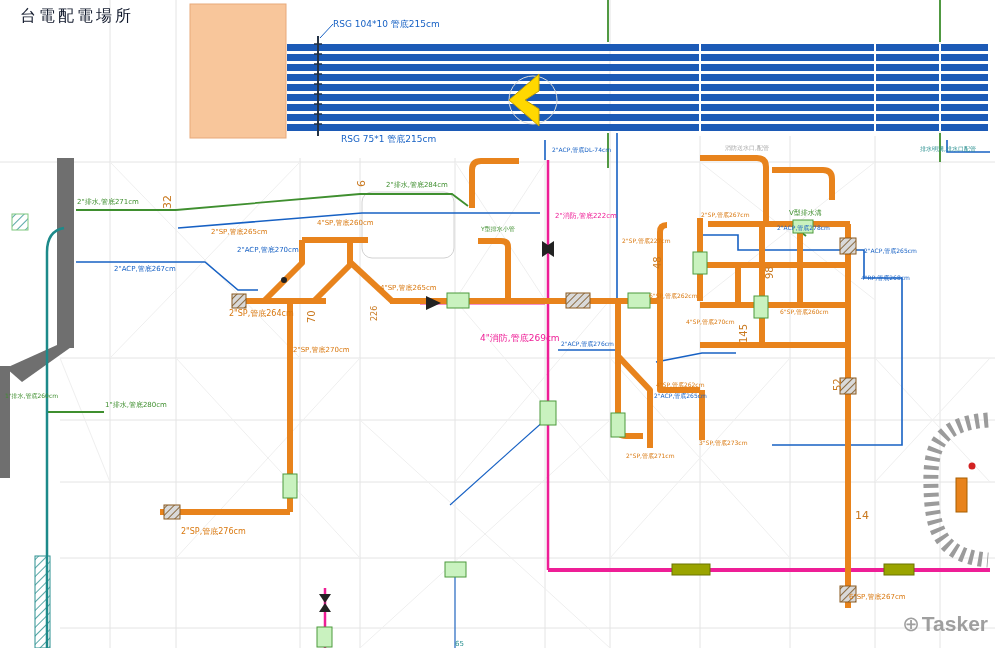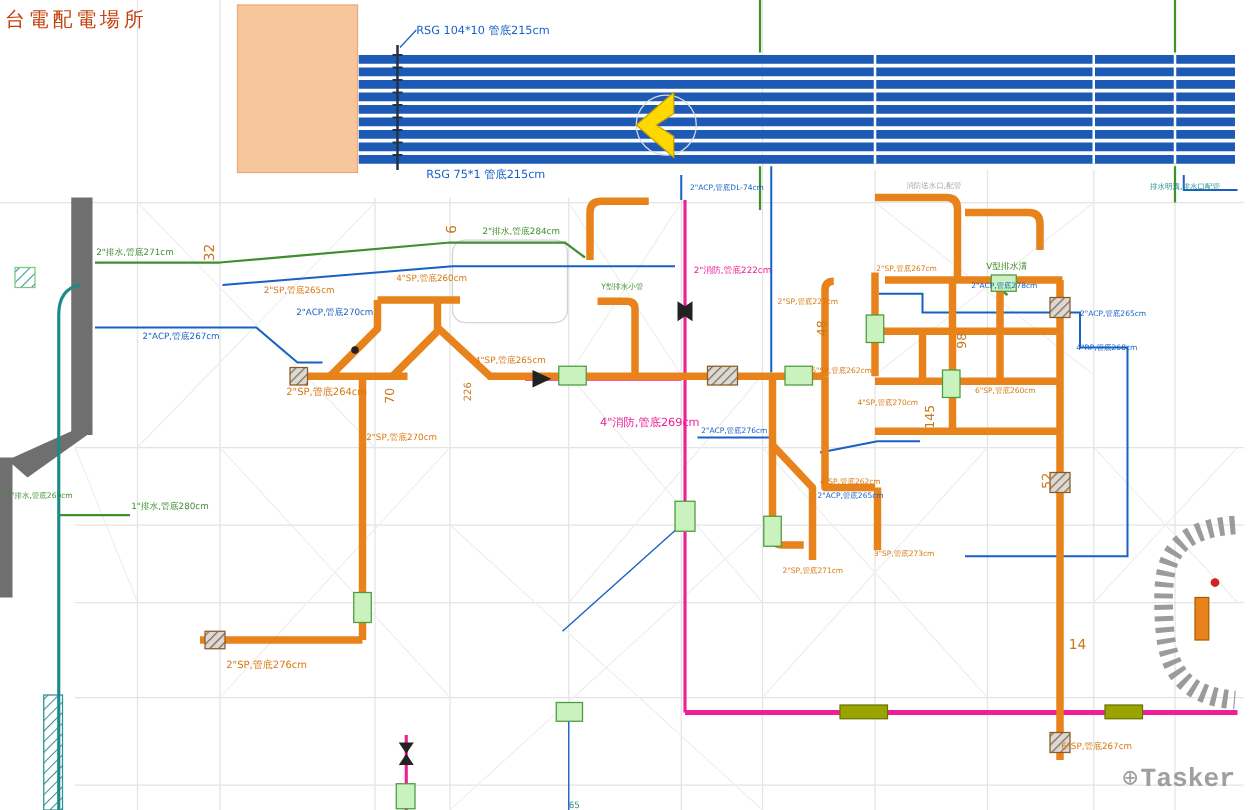--- a/index.html
+++ b/index.html
@@ -1,23 +1,23 @@
 <!DOCTYPE html>
 <html><head>
 <meta charset="utf-8">
 <style>
   html,body{margin:0;padding:0;background:#ffffff;}
   #stage{position:relative;width:1000px;height:648px;background:#ffffff;overflow:hidden;
          font-family:"DejaVu Sans",sans-serif;}
   svg{position:absolute;left:0;top:0;}
   svg text{font-family:"DejaVu Sans",sans-serif;}
-  .title{position:absolute;left:4px;top:6px;font-size:16px;letter-spacing:3px;
-         color:#c2410c;font-family:Liberation Sans, sans-serif;}
+  .title{position:absolute;left:20px;top:6px;font-size:16px;letter-spacing:3px;
+         color:#0f172a;font-family:Liberation Sans, sans-serif;}
   .wm{position:absolute;right:12px;bottom:12px;font-size:21px;font-weight:bold;
-      color:rgba(135,135,135,.8);font-family:Liberation Mono, monospace;}
+      color:rgba(135,135,135,.8);font-family:Liberation Sans, sans-serif;}
   .wm .ic{font-weight:normal;margin-right:2px;}
 </style>
 </head>
 <body>
 
 <div id="stage">
 
 <svg width="1000" height="648" viewBox="0 0 1000 648">
   <defs>
     <pattern id="muff" width="5" height="5" patternUnits="userSpaceOnUse" patternTransform="rotate(45)">

